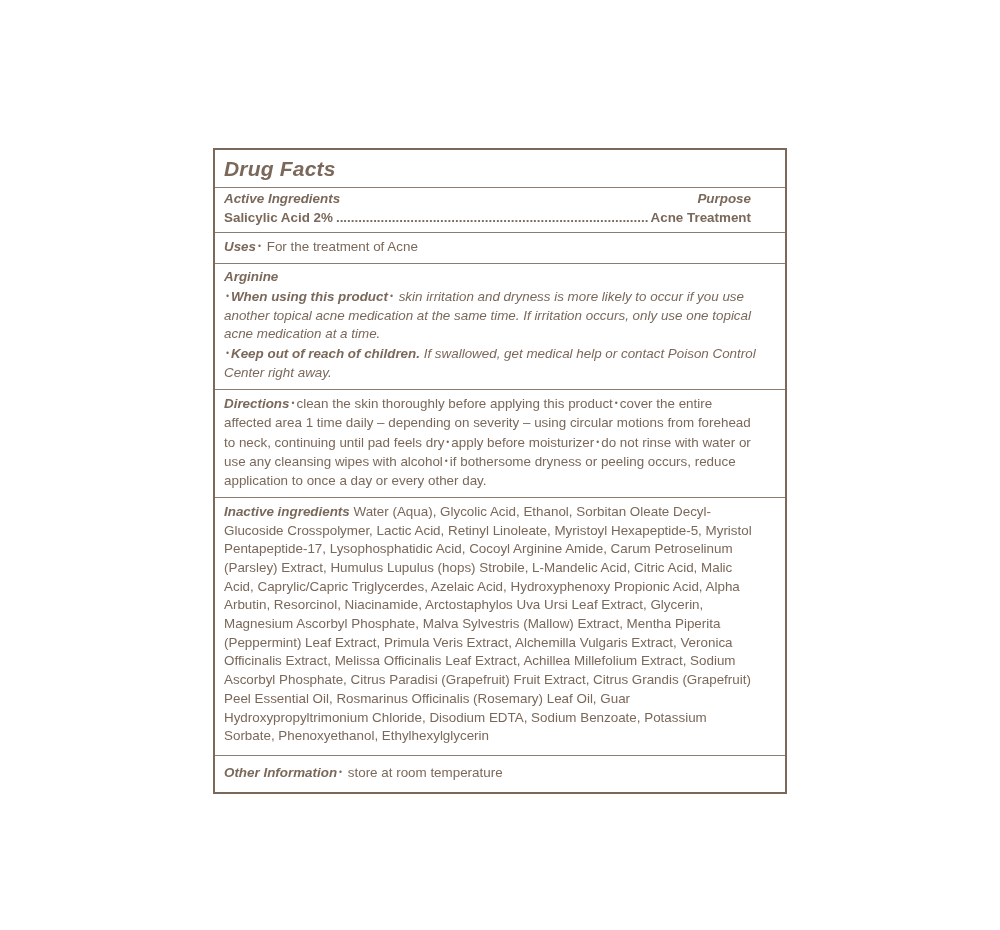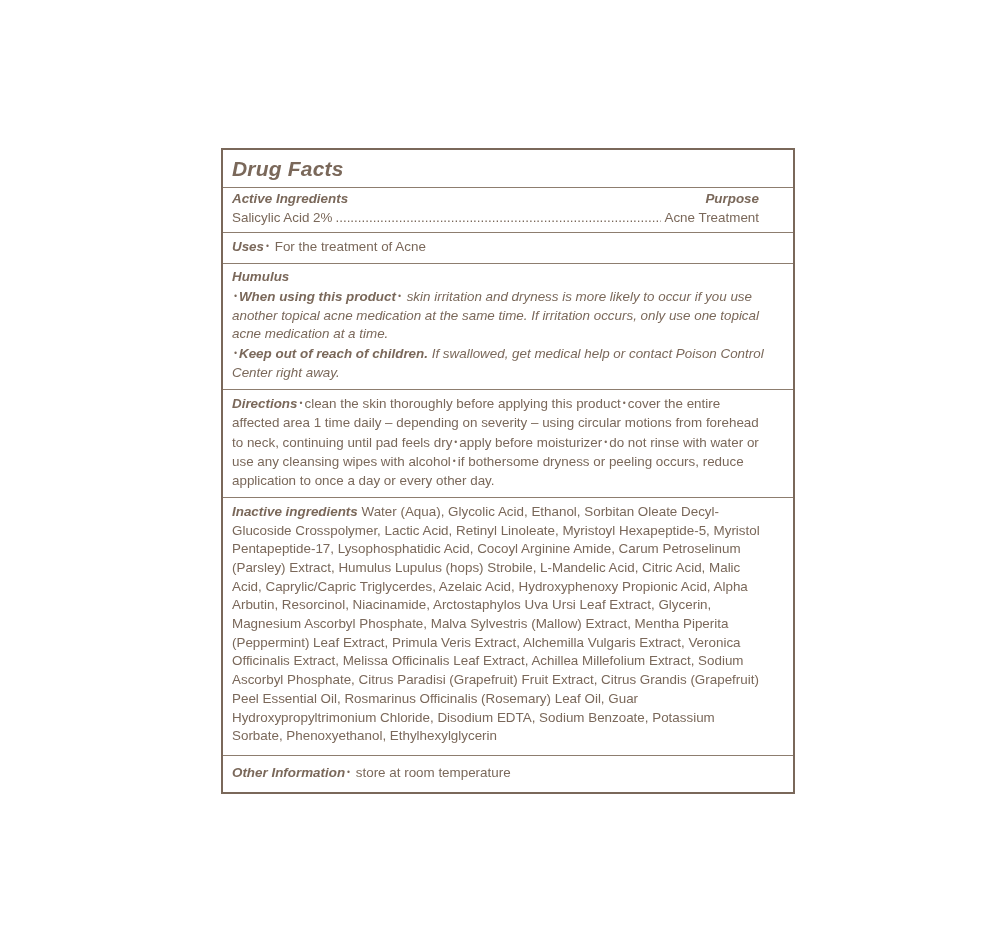--- a/index.html
+++ b/index.html
@@ -15,21 +15,20 @@
     color: #7a685a;
   }
   .label {
     position: absolute;
     left: 213px;
     top: 148px;
     width: 574px;
     box-sizing: border-box;
     border: 2px solid #7a685a;
     background: #ffffff;
-    margin-left: 8px;
   }
   .sec {
     padding: 4px 26px 6px 9px;
     font-size: 13.4px;
     line-height: 18.7px;
     border-top: 1.5px solid #8d7d6f;
   }
   .sec:first-child { border-top: none; }
   .title-sec {
     font-size: 21px;
@@ -44,20 +43,21 @@
     display: flex;
     justify-content: space-between;
     font-weight: bold;
     font-style: italic;
     gap: 31px;
   }
   .active-sec { padding: 2px 34px 5px 9px; }
   .vals {
     display: flex;
     align-items: flex-start;
+    font-weight: bold;
   }
   .leader {
     flex: 1 1 0;
     min-width: 0;
     overflow: hidden;
     white-space: nowrap;
     margin: 0 3px;
   }
   .blt {
     font-size: 8.5px;
@@ -88,21 +88,21 @@
       <span>Acne Treatment</span>
     </div>
   </div>
 
   <div class="sec">
     <span class="bi">Uses</span><span class="blt">•</span>
     <span>For the treatment of Acne</span>
   </div>
 
   <div class="sec warn-sec">
-    <div class="bi">Humulus</div>
+    <div class="bi">Arginine</div>
     <div class="witem">
       <span class="blt">•</span><span class="bi">When using this product</span><span class="blt">•</span>
       <span>skin irritation and dryness is more likely to occur if you use another topical acne medication at the same time. If irritation occurs, only use one topical acne medication at a time.</span>
     </div>
     <div class="witem">
       <span class="blt">•</span><span class="bi">Keep out of reach of children.</span>
       <span>If swallowed, get medical help or contact Poison Control Center right away.</span>
     </div>
   </div>
 

